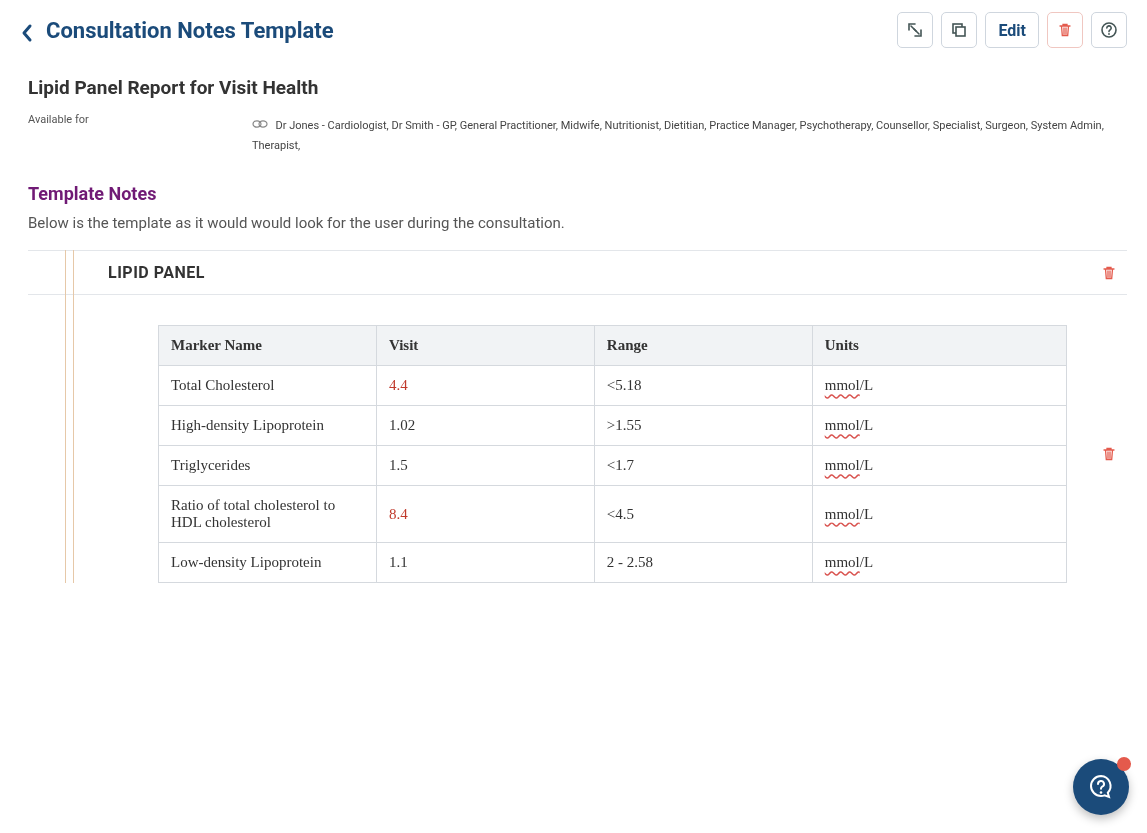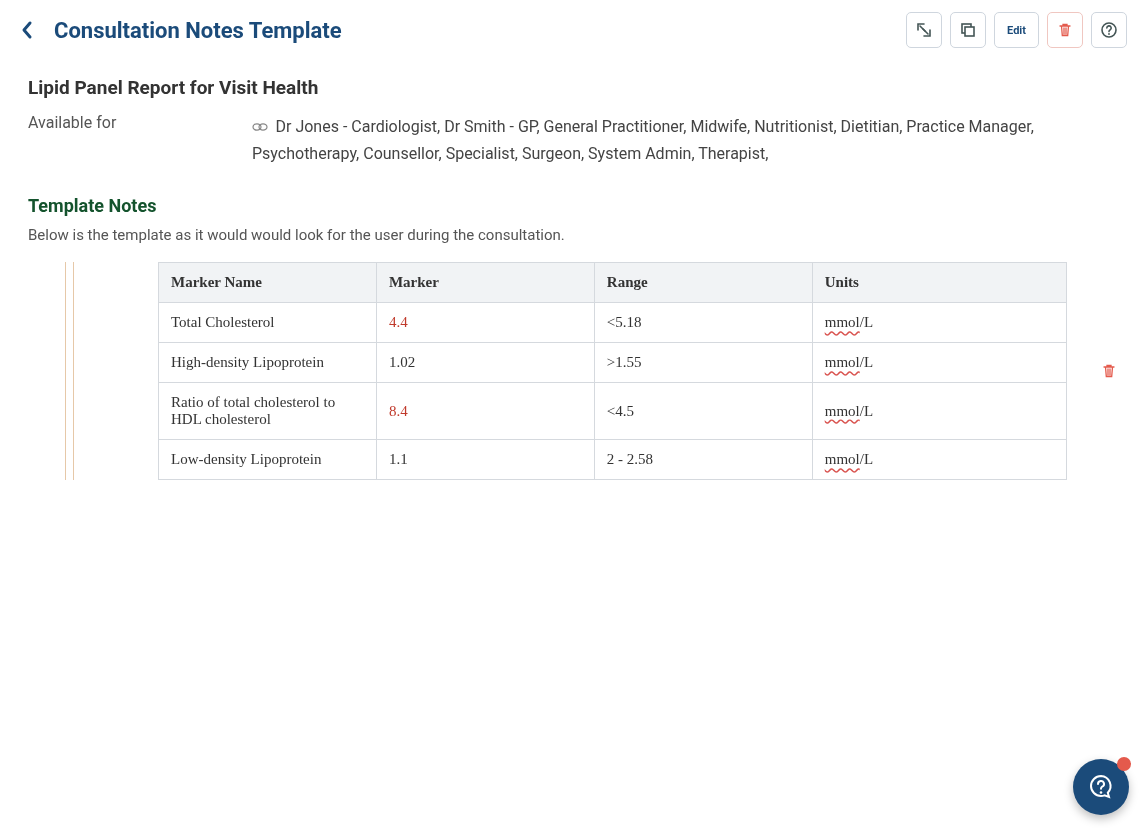--- a/index.html
+++ b/index.html
@@ -18,22 +18,22 @@
   }
   
   .header-row {
     display: flex;
     align-items: center;
     justify-content: space-between;
     margin-bottom: 28px;
   }
   .header-left {
     display: flex;
-    align-items: center;
-    gap: 20px;
+    align-items: flex-end;
+    gap: 12px;
   }
   .back-chevron {
     color: #1b4b7a;
     font-size: 20px;
     font-weight: 600;
     cursor: pointer;
   }
   .page-title {
     color: #1b4b7a;
     font-size: 22px;
@@ -62,54 +62,54 @@
     height: 36px;
     padding: 0 12px;
     border: 1px solid #cfd6de;
     border-radius: 5px;
     background: #fff;
     display: flex;
     align-items: center;
     justify-content: center;
     color: #1b4b7a;
     font-weight: 700;
-    font-size: 11px;
+    font-size: 16px;
     cursor: pointer;
   }
   
   .section-title {
     font-size: 19px;
     font-weight: 700;
     color: #333;
     margin: 8px 0 14px 8px;
   }
   
   .meta-row {
     display: flex;
     margin: 0 0 28px 8px;
-    font-size: 16px;
+    font-size: 11px;
     color: #444;
   }
   .meta-label {
     width: 224px;
     color: #555;
   }
   .meta-value {
     flex: 1;
     line-height: 1.7;
   }
   .link-icon {
     color: #888;
     margin-right: 4px;
     font-size: 14px;
   }
   .template-notes {
     font-size: 18px;
     font-weight: 700;
-    color: #14532d;
+    color: #701a75;
     margin: 0 0 10px 8px;
   }
   .template-desc {
     color: #555;
     margin: 6px 0 18px 8px;
     font-size: 15px;
   }
   
   .canvas {
     position: relative;
@@ -277,42 +277,56 @@
     </div>
   </div>
 
   <div class="template-notes">Template Notes</div>
   <div class="template-desc">Below is the template as it would would look for the user during the consultation.</div>
 
   <div class="canvas">
     <div class="v-rule-outer"></div>
     <div class="v-rule-inner"></div>
 
+    <div class="panel-header">
+      <span class="label">LIPID PANEL</span>
+      <span class="trash">
+        <svg width="16" height="16" viewBox="0 0 16 16">
+          <path d="M3 4 h10 M6 4 V2.5 h4 V4 M4.5 4 l.8 9.5 h5.4 l.8-9.5 M7 6 v6 M9 6 v6" stroke="#e45a4c" stroke-width="1.3" fill="none" stroke-linecap="round"></path>
+        </svg>
+      </span>
+    </div>
 
     <div class="table-wrap">
       <table class="results-table">
         <thead>
           <tr>
             <th class="col-marker">Marker Name</th>
-            <th class="col-result">Marker</th>
+            <th class="col-result">Visit</th>
             <th class="col-range">Range</th>
             <th class="col-units">Units</th>
           </tr>
         </thead>
         <tbody id="tbody">
             <tr>
               <td>Total Cholesterol</td>
               <td class="out-of-range">4.4</td>
               <td>&lt;5.18</td>
               <td><span class="spell-wave">mmol</span>/L</td>
             </tr>
             <tr>
               <td>High-density Lipoprotein</td>
               <td>1.02</td>
               <td>&gt;1.55</td>
+              <td><span class="spell-wave">mmol</span>/L</td>
+            </tr>
+            <tr>
+              <td>Triglycerides</td>
+              <td>1.5</td>
+              <td>&lt;1.7</td>
               <td><span class="spell-wave">mmol</span>/L</td>
             </tr>
             <tr>
               <td>Ratio of total cholesterol to HDL cholesterol</td>
               <td class="out-of-range">8.4</td>
               <td>&lt;4.5</td>
               <td><span class="spell-wave">mmol</span>/L</td>
             </tr>
             <tr>
               <td>Low-density Lipoprotein</td>

